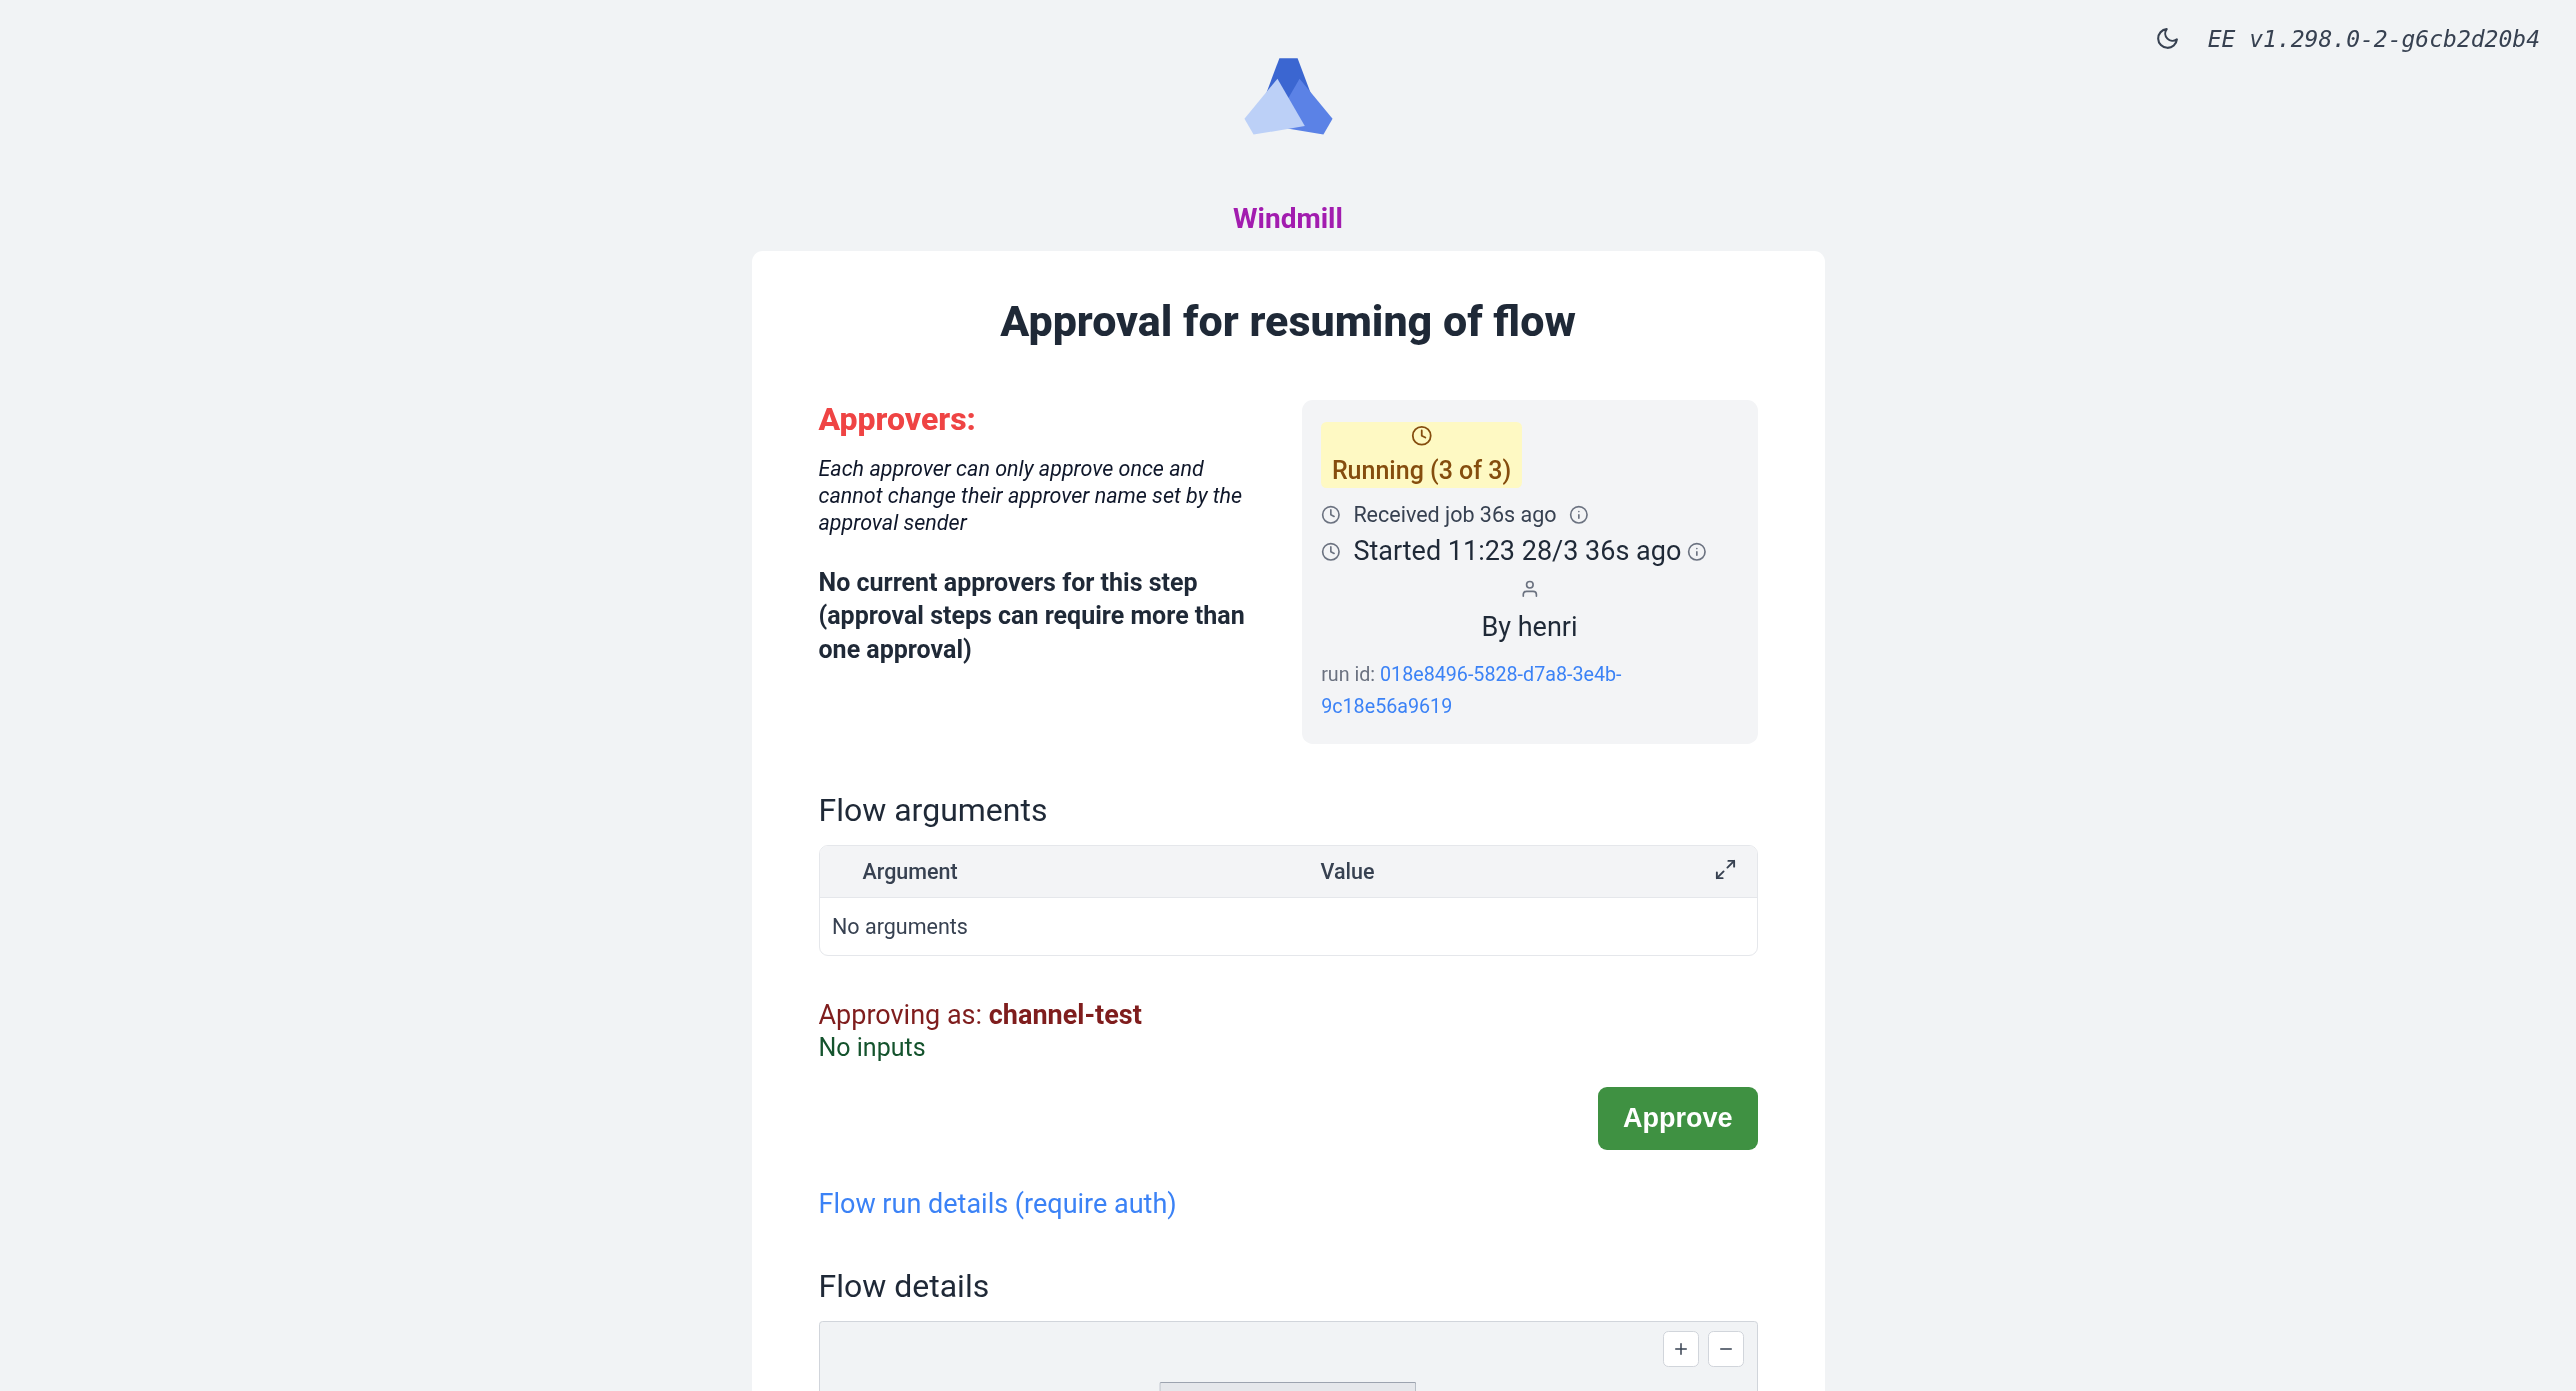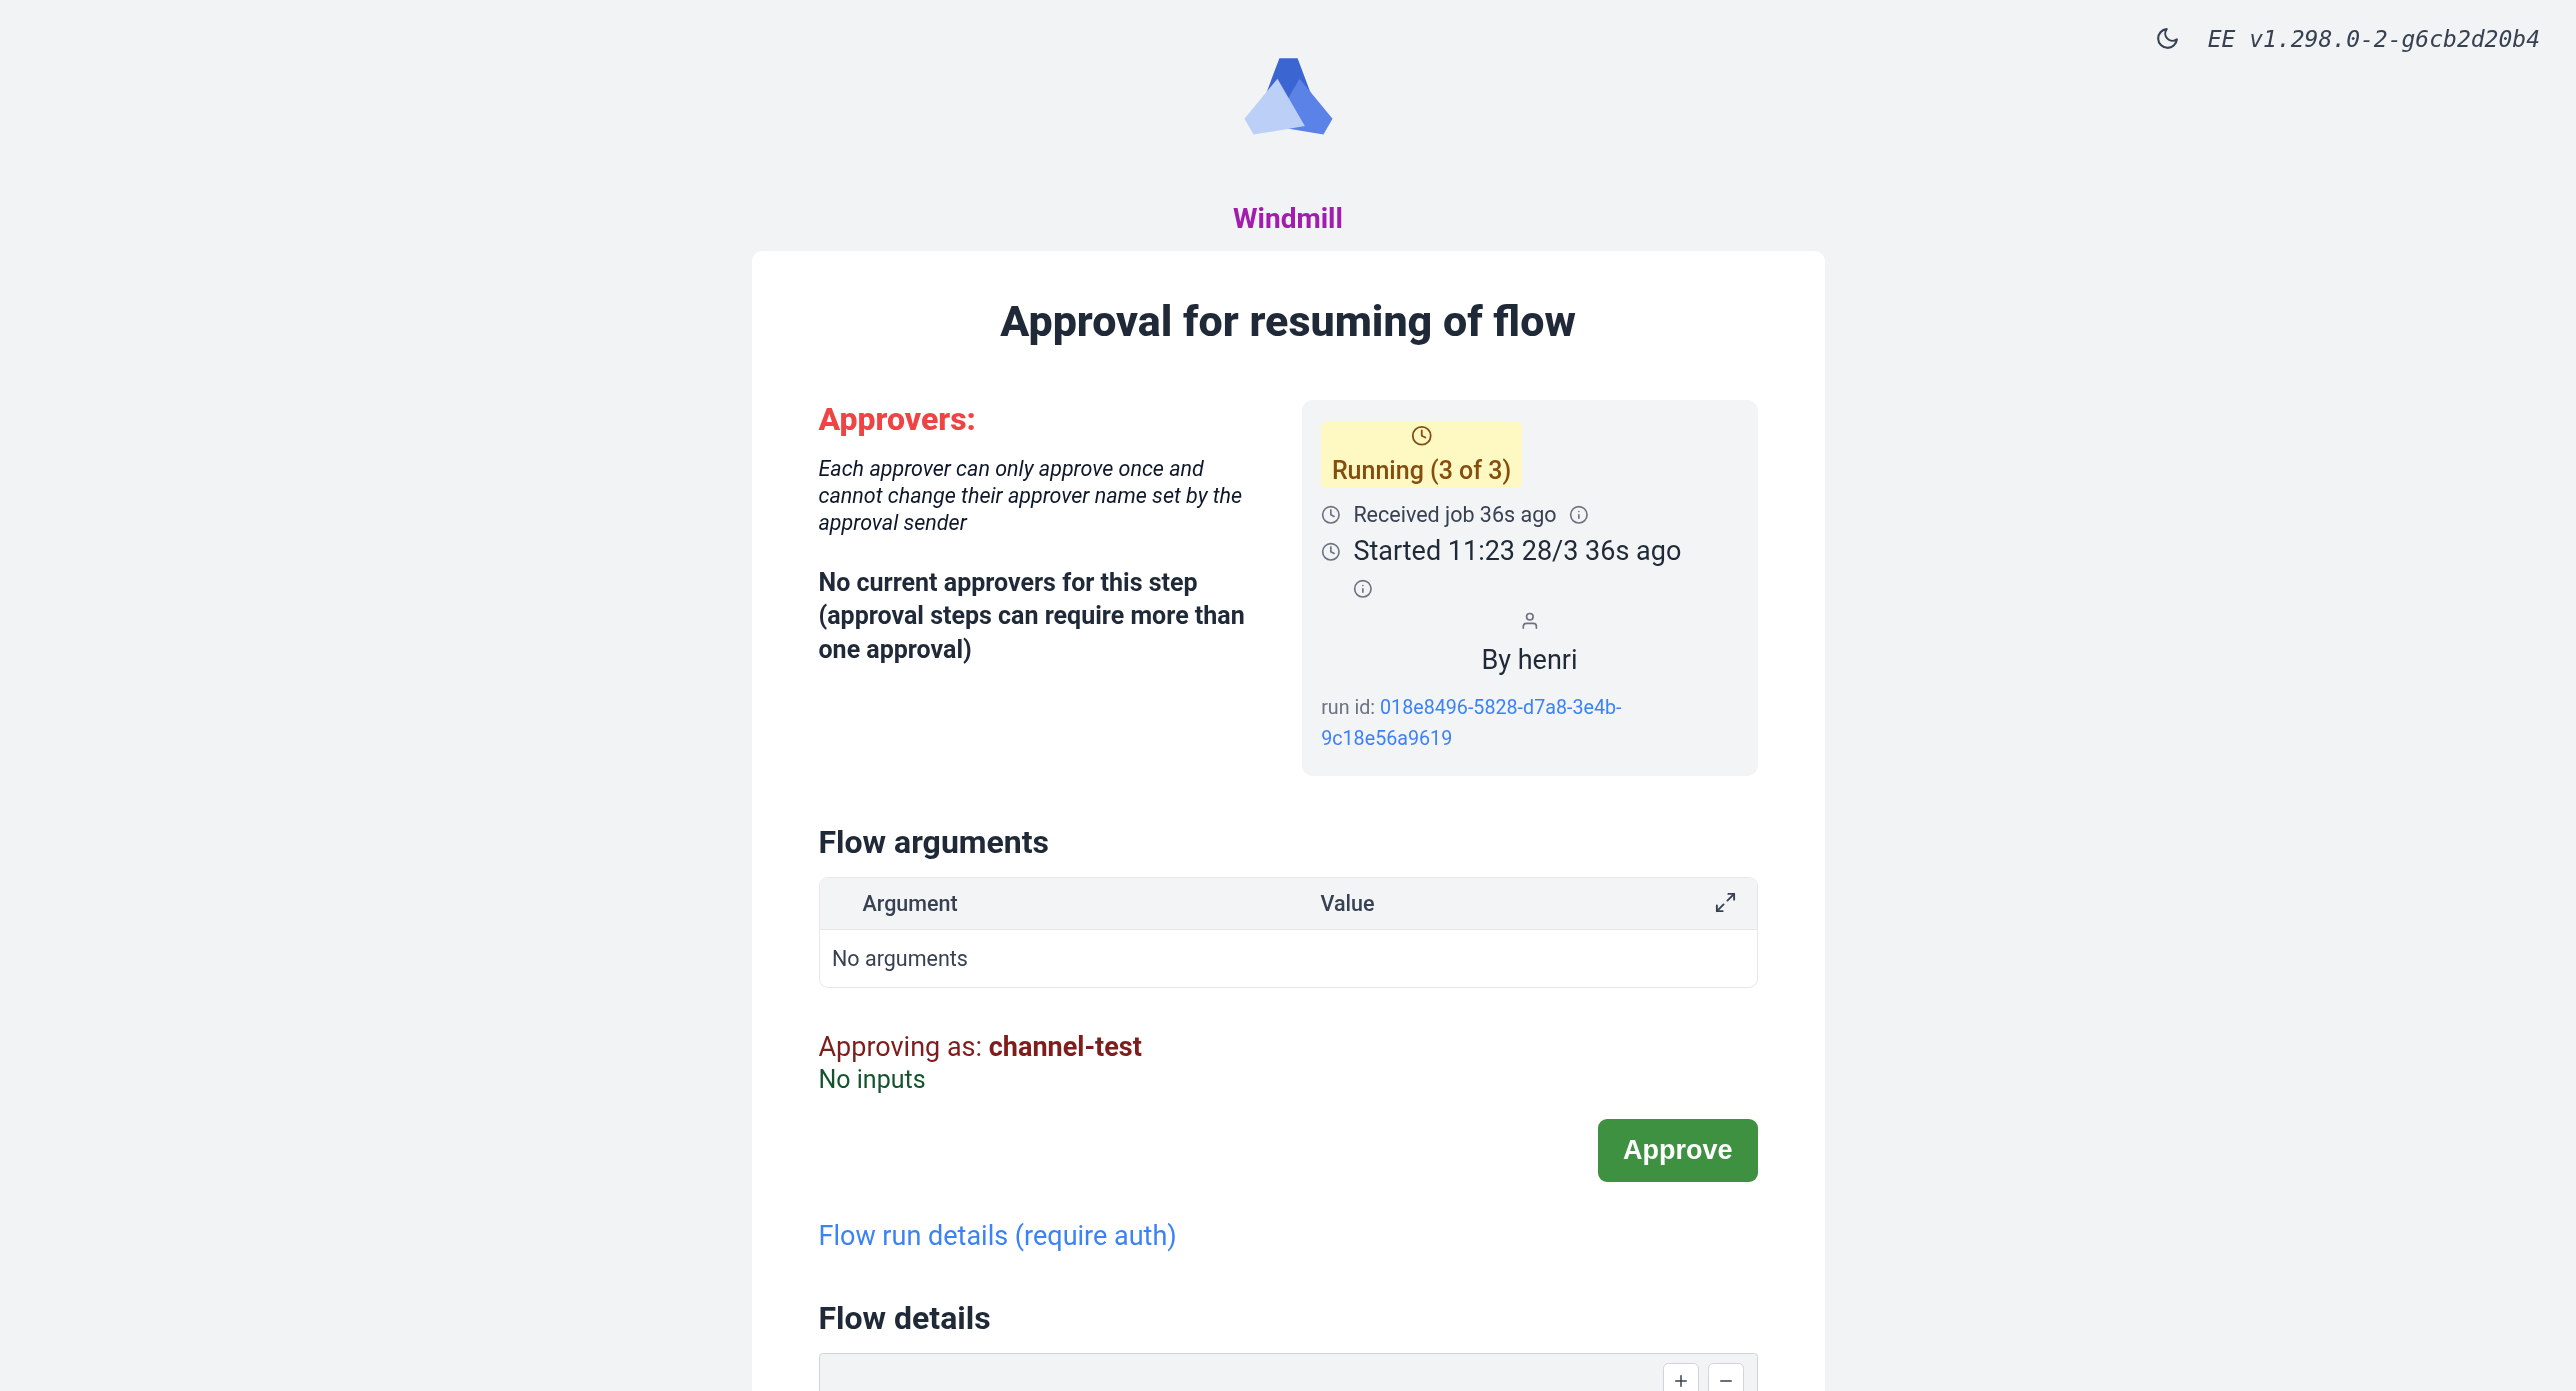--- a/index.html
+++ b/index.html
@@ -118,42 +118,42 @@
 .meta-line .icon { flex-shrink: 0; }
 .started-line {
   display: flex;
   align-items: flex-start;
   gap: 12.5px;
   color: #1f2937;
   font-size: 27px;
   margin-bottom: 12.5px;
 }
 .started-line .icon { margin-top: 7.2px; }
-.started-content { display: flex; flex-direction: column; gap: 5.4px; }
+.started-content { display: flex; gap: 5.4px; }
 .by-line {
   display: flex;
   align-items: center;
   gap: 12.5px;
   color: #1f2937;
   font-size: 27px;
   margin-bottom: 16px;
   flex-direction: column;
 }
 .run-id {
   font-size: 19.7px;
   color: #6b7280;
   line-height: 1.6;
 }
 .run-id a {
   color: #3b82f6;
   text-decoration: none;
 }
 .section-heading {
   font-size: 32px;
-  font-weight: 700;
+  font-weight: 400;
   color: #1f2937;
   margin-top: 47px;
   margin-bottom: 16px;
 }
 .args-table {
   border: 0.9px solid #e5e7eb;
   border-radius: 9px;
   overflow: hidden;
 }
 .args-header {

